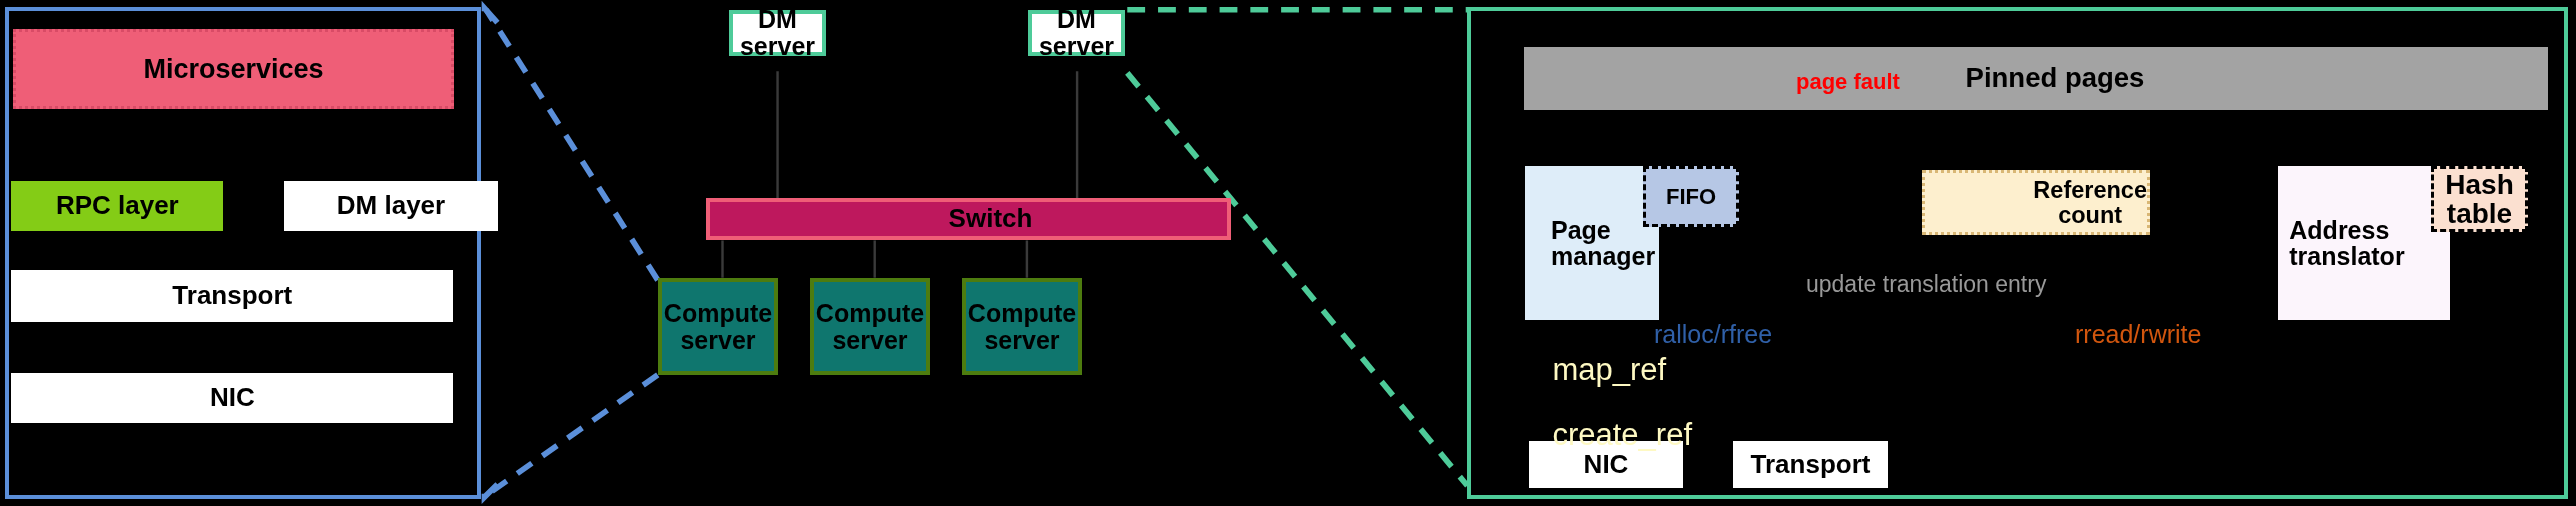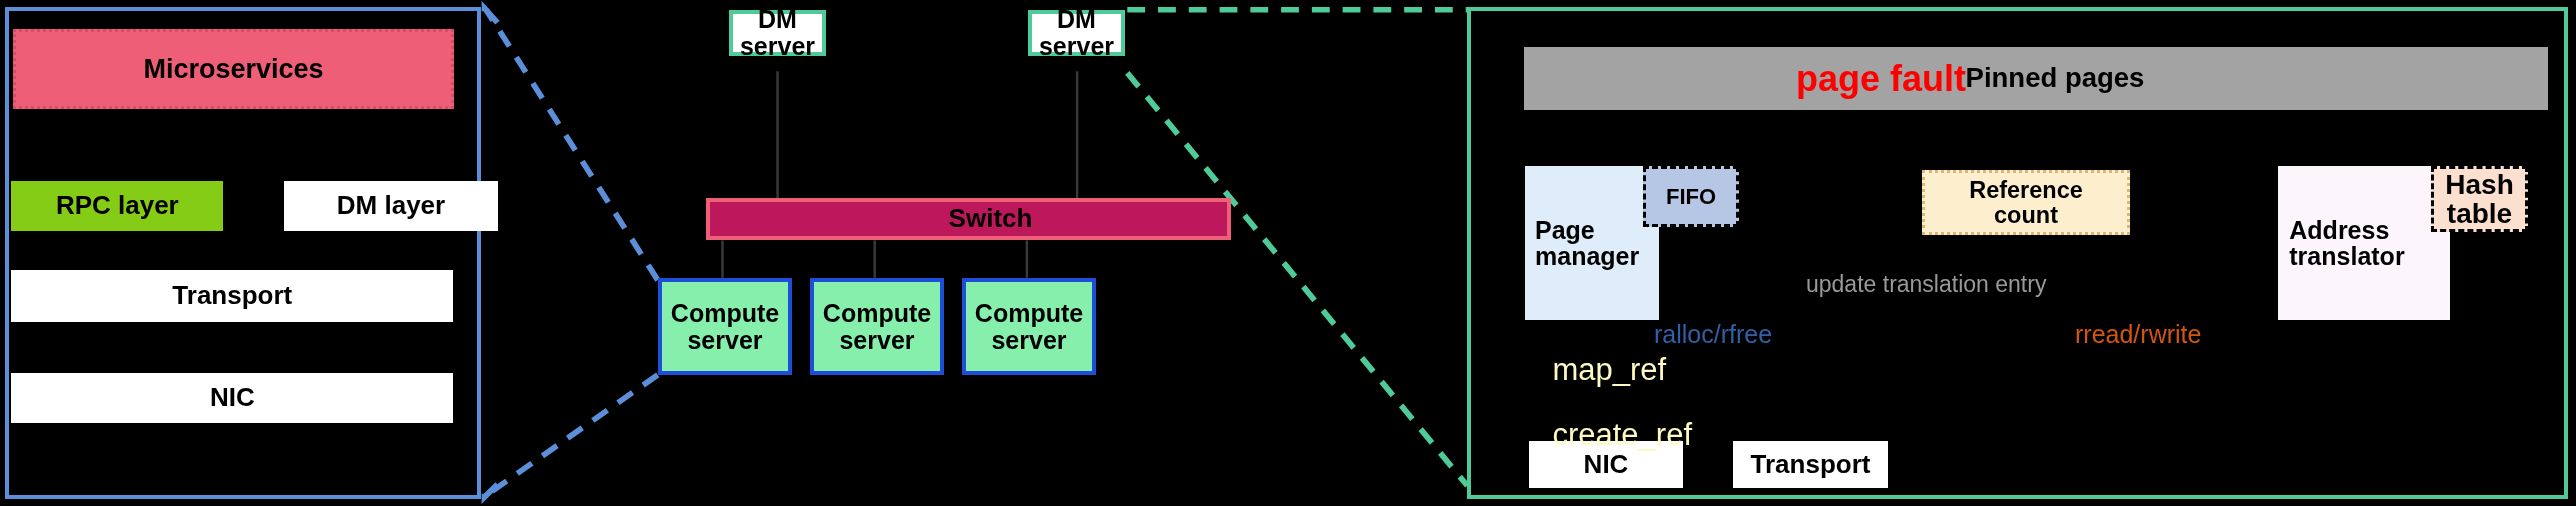--- a/index.html
+++ b/index.html
@@ -74,23 +74,23 @@
 
   #switch {
     left: 706px; top: 198px; width: 525px; height: 42px;
     background: #be185d;
     border: 4px solid #EF5E77;
     font-size: 26px;
     padding-left: 44px;
   }
 
   .compute-server {
-    width: 134px; height: 97px;
-    background: #86efac;
-    border: 4px solid #1d4ed8;
+    width: 120px; height: 97px;
+    background: #0f766e;
+    border: 4px solid #4d7c0f;
     font-size: 25px;
     top: 278px;
   }
   #compute-server-1 { left: 658px; }
   #compute-server-2 { left: 810px; }
   #compute-server-3 { left: 962px; }
 
   
   #panel-server {
     left: 1467px; top: 6.5px; width: 1101px; height: 492px;
@@ -101,31 +101,32 @@
     left: 1524px; top: 47px; width: 1024px; height: 63px;
     background: #a3a3a3; border: none;
     font-size: 27.5px;
     padding-left: 38px;
   }
   #page-manager {
     left: 1525px; top: 166px; width: 134px; height: 154px;
     background: #DEEDF9; border: none;
     font-size: 25px;
     align-items: center; justify-content: flex-start;
-    padding-left: 10px; text-align: left;
+    padding-left: 26px; text-align: left;
   }
   #fifo {
     left: 1643px; top: 166px; width: 96px; height: 61px;
     background: #B6C7E5; border: 3.2px dashed #000000;
     font-size: 22px;
   }
   #reference-count {
-    left: 1922px; top: 170px; width: 208px; height: 65px;
+    left: 1922px; top: 170px; width: 228px; height: 65px;
     background: #FDEFCE; border: 3.2px dotted #D9B775;
     font-size: 23.5px;
+    justify-content: flex-end;
   }
   #address-translator {
     left: 2278px; top: 166px; width: 172px; height: 154px;
     background: #FCF5FC; border: none;
     font-size: 25px;
     align-items: center; justify-content: flex-start;
     padding-left: 11.3px; text-align: left;
   }
   #hash-table {
     left: 2431px; top: 166px; width: 97px; height: 66px;
@@ -141,22 +142,22 @@
     background: #FFFFFF; border: none; font-size: 26px;
   }
 
   
   .conn-label {
     font-weight: bold;
     white-space: pre;
     line-height: 1.05;
   }
   #label-page-fault {
-    left: 1796px; top: 60px;
-    color: #FF0000; font-size: 36px;
+    left: 1796px; top: 70px;
+    color: #FF0000; font-size: 22px;
   }
   #label-update-entry {
     left: 1806px; top: 272px;
     color: #999999; font-size: 23px; font-weight: normal;
   }
   #label-mapref {
     left: 1518px; top: 321px;
     color: #fef9c3; font-size: 31px; font-weight: normal;
   }
   #label-ralloc {

